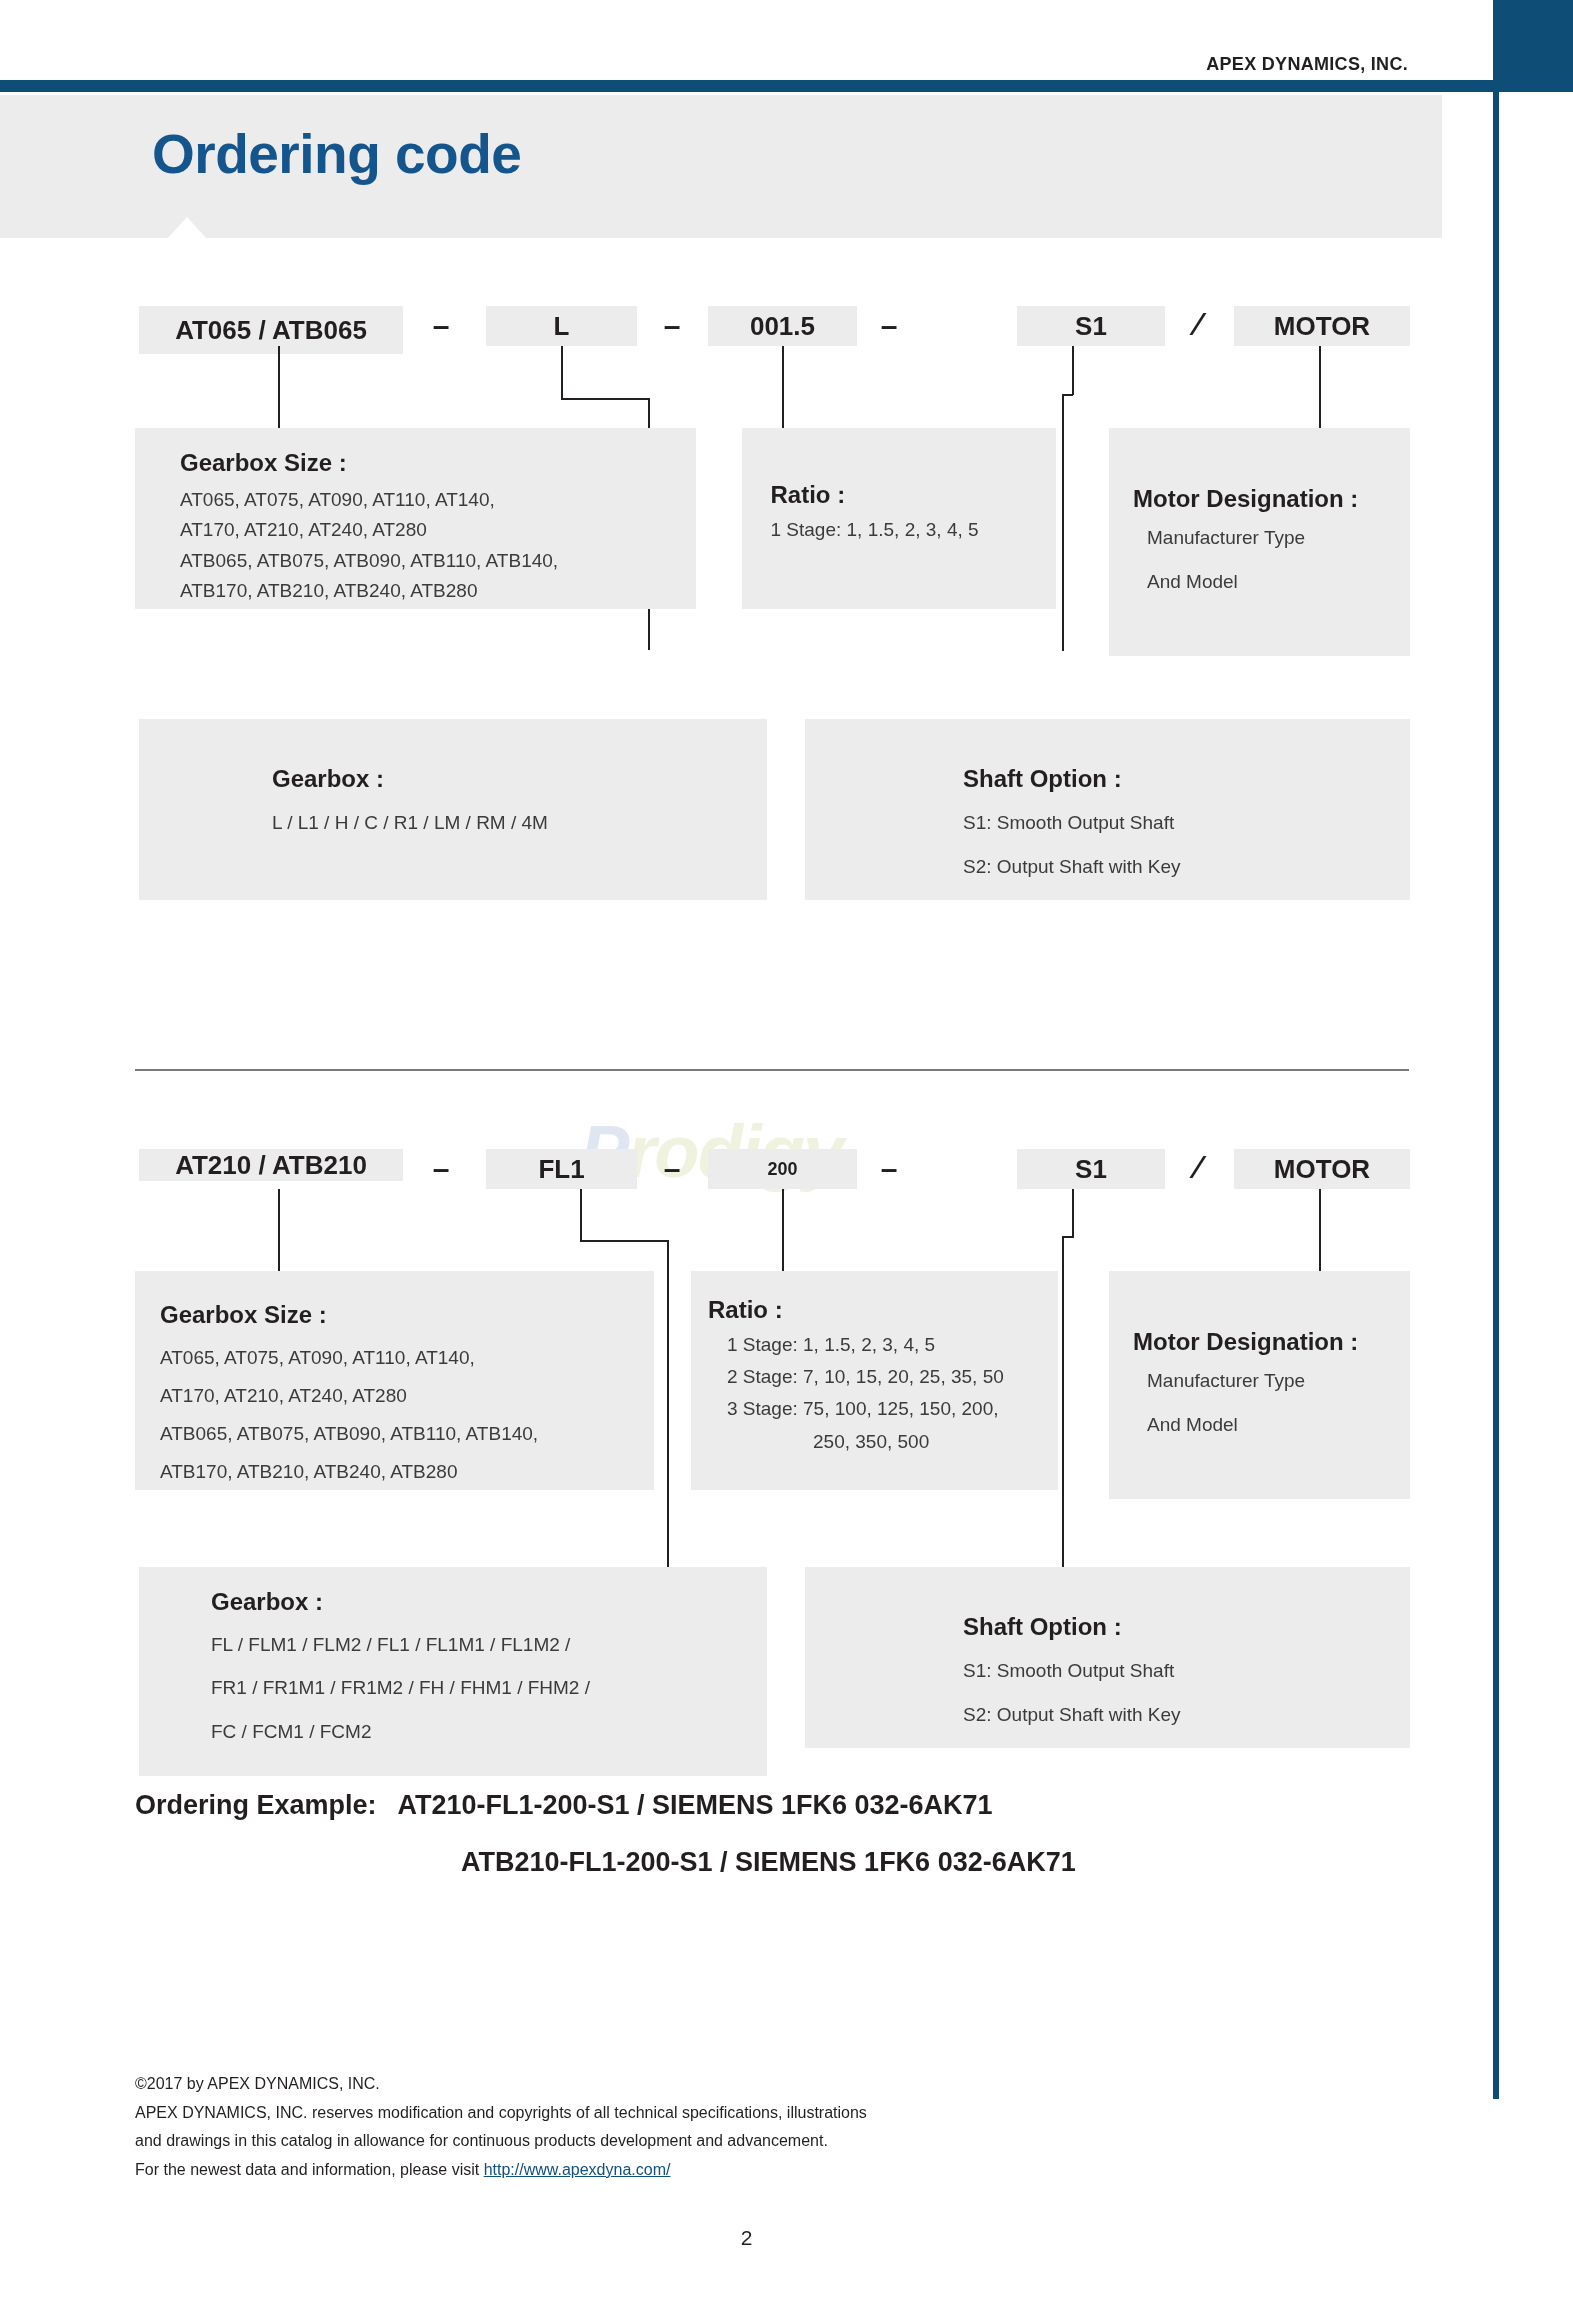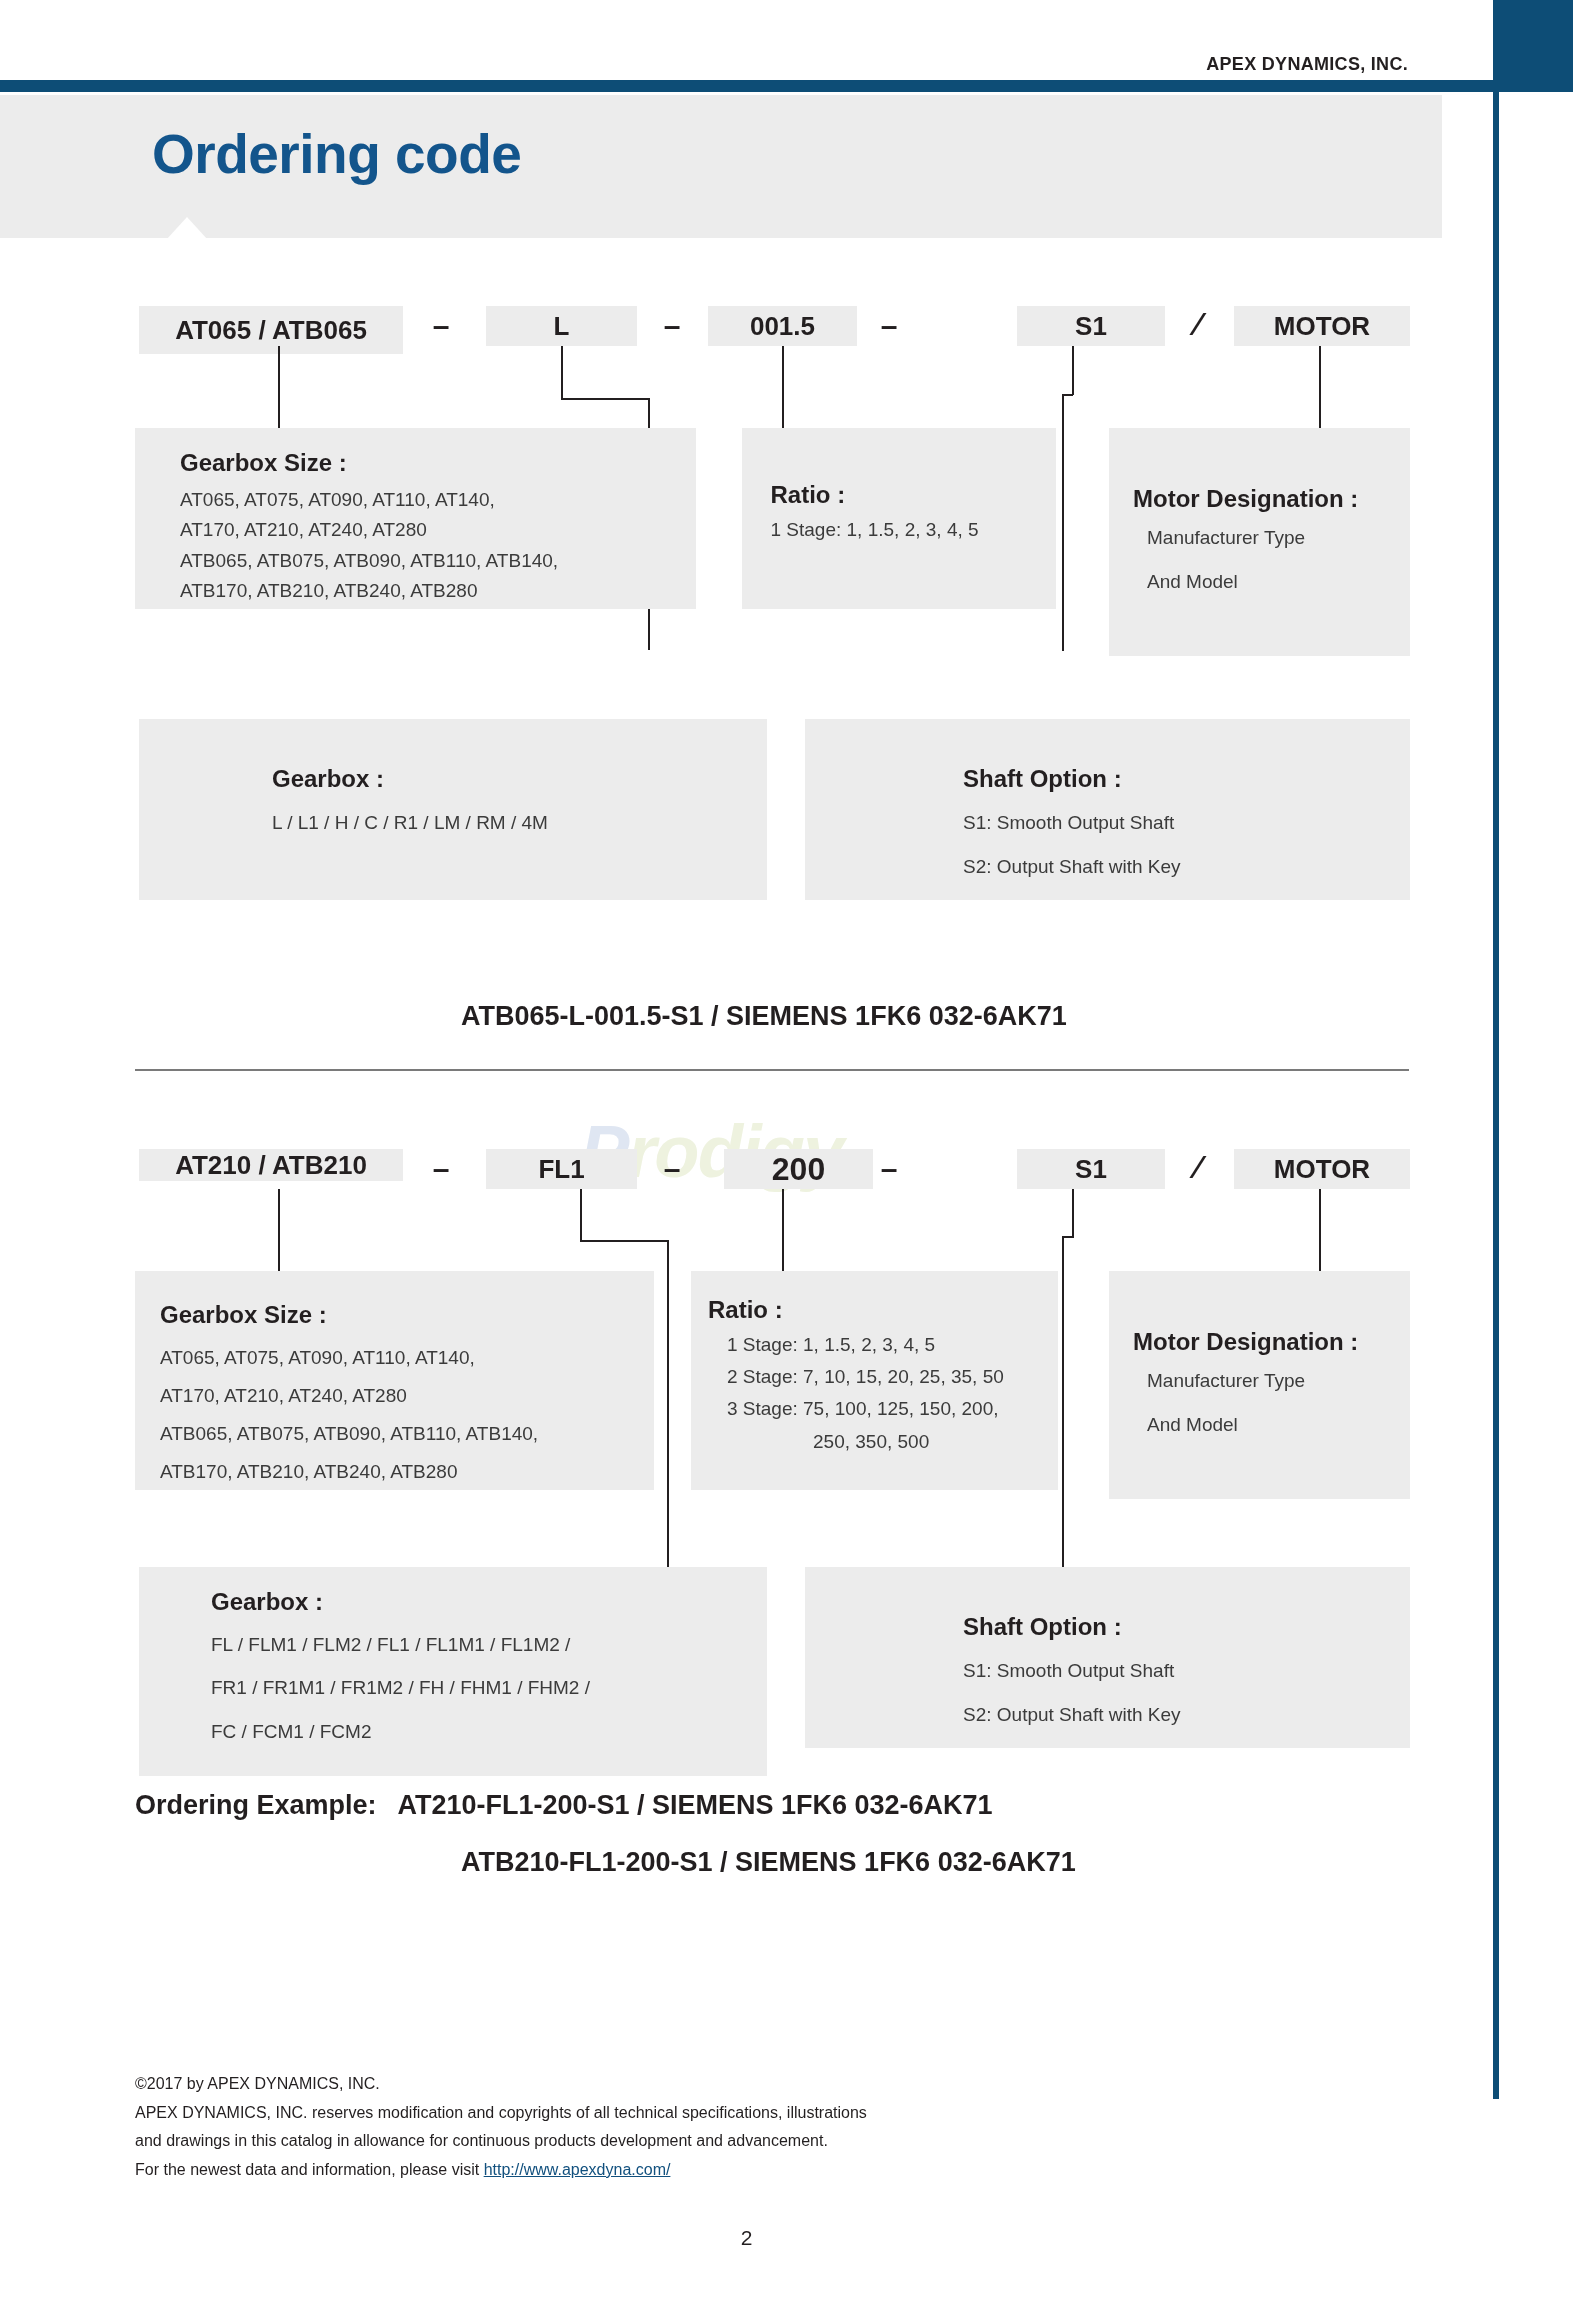--- a/index.html
+++ b/index.html
@@ -239,29 +239,28 @@
     <div class="dbox-title" style="position:absolute; left:133px; top:46px;">Gearbox :</div>
     <div class="dbox-line" style="position:absolute; left:133px; top:93px;">L / L1 / H / C / R1 / LM / RM / 4M</div>
   </div>
 
   <div class="dbox" style="left:805px; top:719px; width:605px; height:181px;">
     <div class="dbox-title" style="position:absolute; left:158px; top:46px;">Shaft Option :</div>
     <div class="dbox-line" style="position:absolute; left:158px; top:93px;">S1: Smooth Output Shaft</div>
     <div class="dbox-line" style="position:absolute; left:158px; top:137px;">S2: Output Shaft with Key</div>
   </div>
 
-  <div class="order-ex" style="left:461px; top:1001px;">ATB065-L-001.5-S1 / SIEMENS 1FK6 032-6AK71</div>
 
   <div class="hdivider" style="left:135px; top:1069px; width:1274px;"></div>
 
   <div class="chip" style="left:139px; top:1149px; width:264px; height:32px; font-size:26px;">AT210 / ATB210</div>
   <div class="sep" style="left:418px; top:1149px; width:46px; height:40px; font-size:30px;">–</div>
   <div class="chip" style="left:486px; top:1149px; width:151px; height:40px; font-size:26px;">FL1</div>
   <div class="sep" style="left:649px; top:1149px; width:46px; height:40px; font-size:30px;">–</div>
-  <div class="chip" style="left:724px; top:1149px; width:149px; height:40px; font-size:32px;">200</div>
+  <div class="chip" style="left:708px; top:1149px; width:149px; height:40px; font-size:18px;">200</div>
   <div class="sep" style="left:866px; top:1149px; width:46px; height:40px; font-size:30px;">–</div>
   <div class="chip" style="left:1017px; top:1149px; width:148px; height:40px; font-size:26px;">S1</div>
   <div class="sep" style="left:1175px; top:1145px; width:46px; height:44px; font-size:32px;">∕</div>
   <div class="chip" style="left:1234px; top:1149px; width:176px; height:40px; font-size:26px;">MOTOR</div>
 
   <div class="cv" style="left:278px; top:1189px; height:82px;"></div>
   <div class="cv" style="left:580px; top:1189px; height:53px;"></div>
   <div class="ch" style="left:580px; top:1240px; width:88px;"></div>
   <div class="cv" style="left:667px; top:1240px; height:63px;"></div>
   <div class="cv" style="left:667px; top:1303px; height:285px;"></div>

